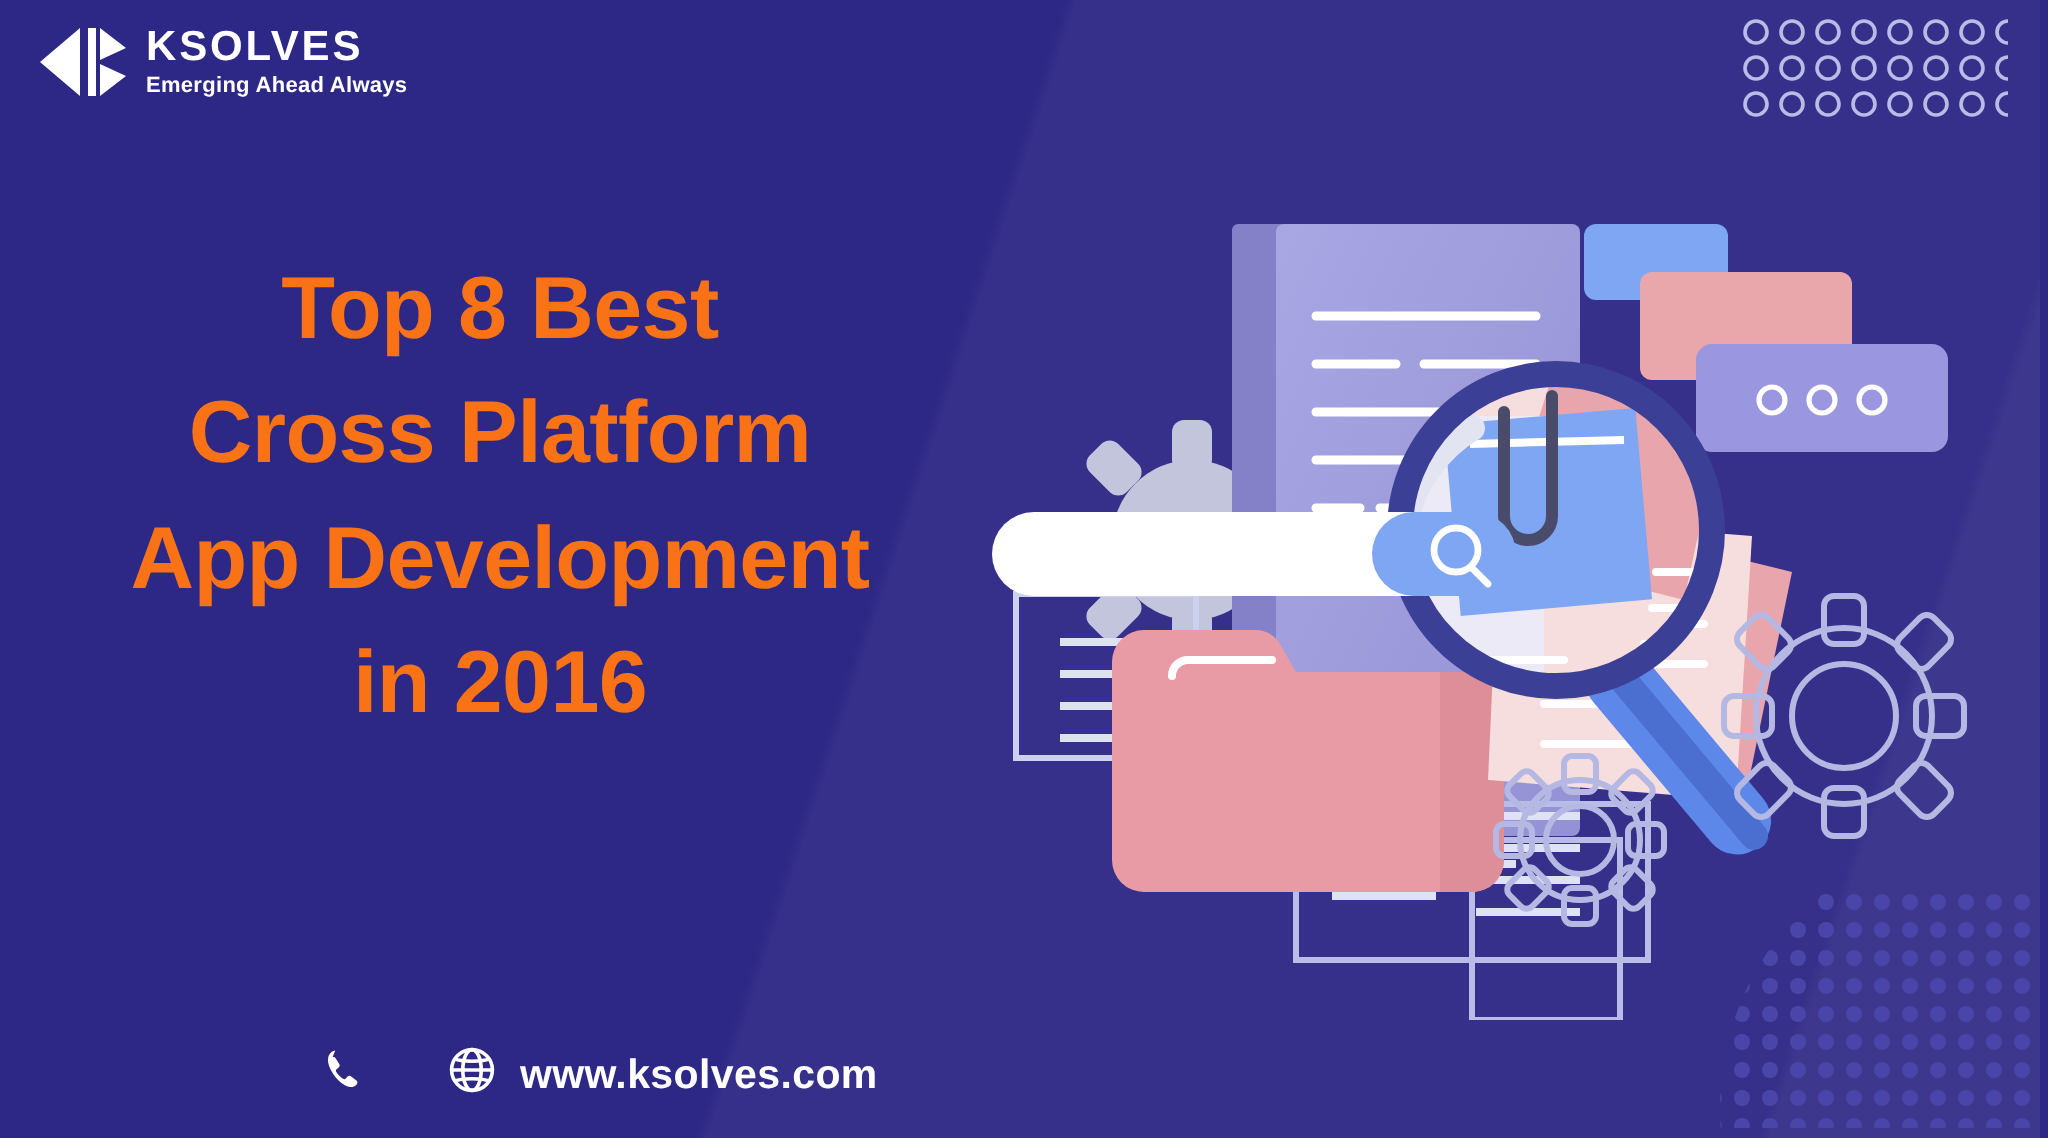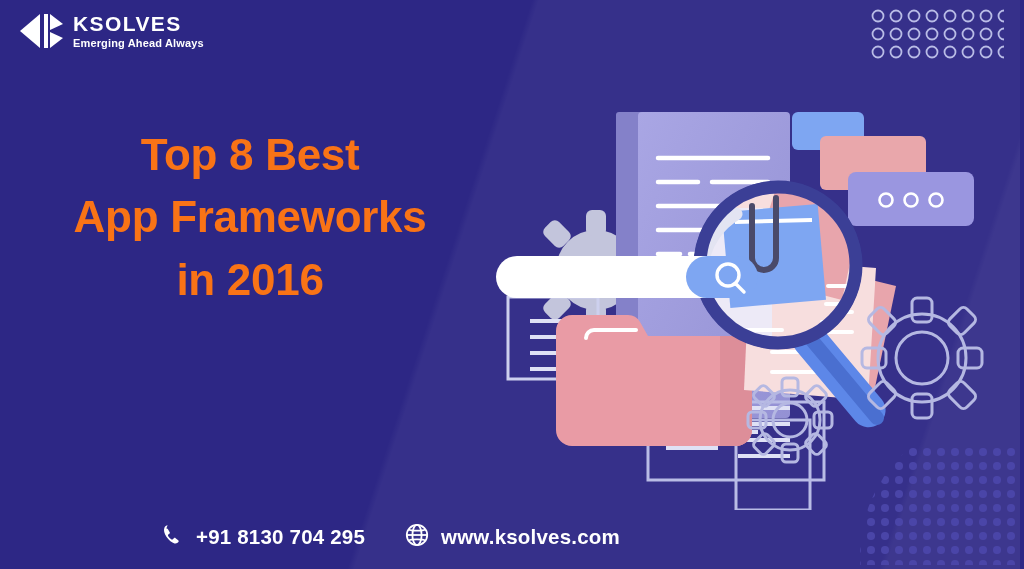--- a/index.html
+++ b/index.html
@@ -312,33 +312,33 @@
       </svg>
     </div>
     <div class="logo-text">
       <div class="logo-name">KSOLVES</div>
       <div class="logo-tag">Emerging Ahead Always</div>
     </div>
   </div>
 
   <div class="headline">
     <div>Top 8 Best</div>
-    <div>App Frameworks</div>
+    <div>Cross Platform</div>
+    <div>App Development</div>
     <div>in 2016</div>
   </div>
 
   <div class="contact">
 
     <div class="contact-item">
       <span class="ic">
         <svg width="24" height="24" viewBox="0 0 24 24" xmlns="http://www.w3.org/2000/svg">
           <path d="M7.6 2.2 C6.3 2.2 5.0 3.4 4.4 4.8 C3.4 7.2 4.3 10.6 6.6 14.0 C8.9 17.4 11.9 19.8 14.5 20.4 C16.1 20.8 17.6 20.2 18.4 19.1 C18.9 18.4 18.8 17.8 18.2 17.3 L15.6 15.2 C15.0 14.7 14.3 14.8 13.8 15.3 L12.9 16.2 C12.5 16.6 12.0 16.7 11.5 16.4 C10.3 15.7 9.0 14.4 8.1 12.9 C7.8 12.4 7.9 11.9 8.3 11.6 L9.3 10.8 C9.9 10.3 10.0 9.6 9.6 9.0 L7.8 6.1 C7.4 5.5 6.9 5.3 6.3 5.6 Z" fill="#ffffff"></path>
         </svg>
       </span>
-      <span class="txt">+91 8130 704 295</span>
     </div>
 
 
     <div class="contact-item">
       <span class="ic">
         <svg width="24" height="24" viewBox="0 0 24 24" xmlns="http://www.w3.org/2000/svg">
           <g fill="none" stroke="#ffffff" stroke-width="1.8">
             <circle cx="12" cy="12" r="10.2"></circle>
             <ellipse cx="12" cy="12" rx="4.6" ry="10.2"></ellipse>
             <line x1="1.8" y1="12" x2="22.2" y2="12"></line>

